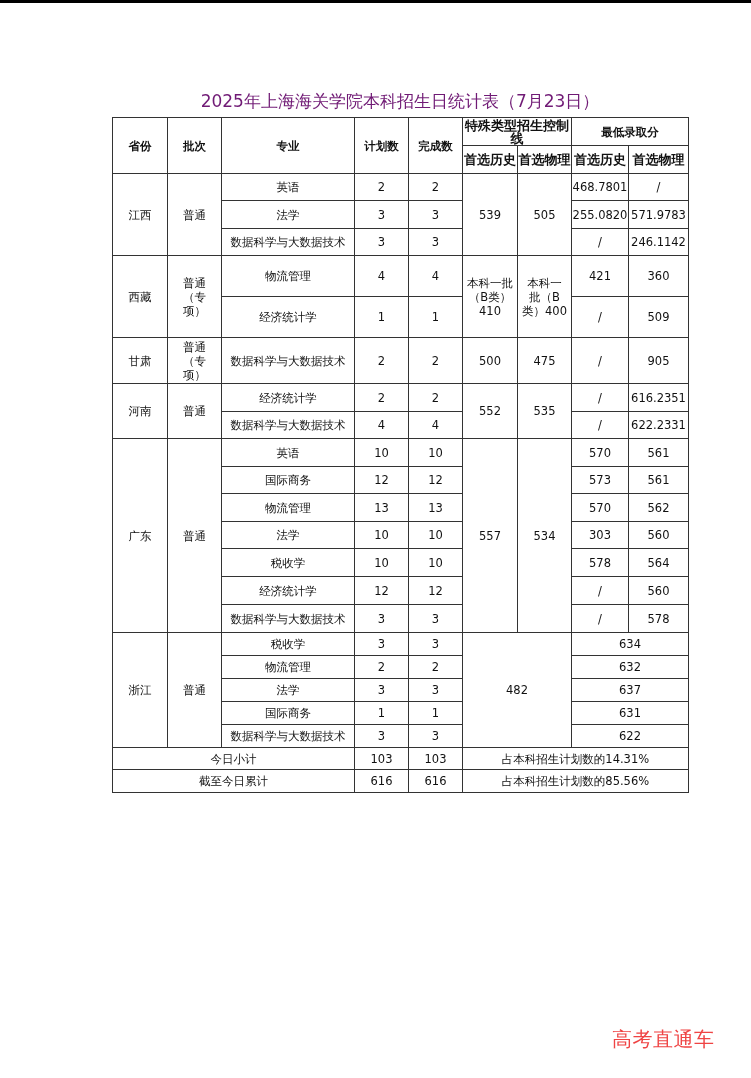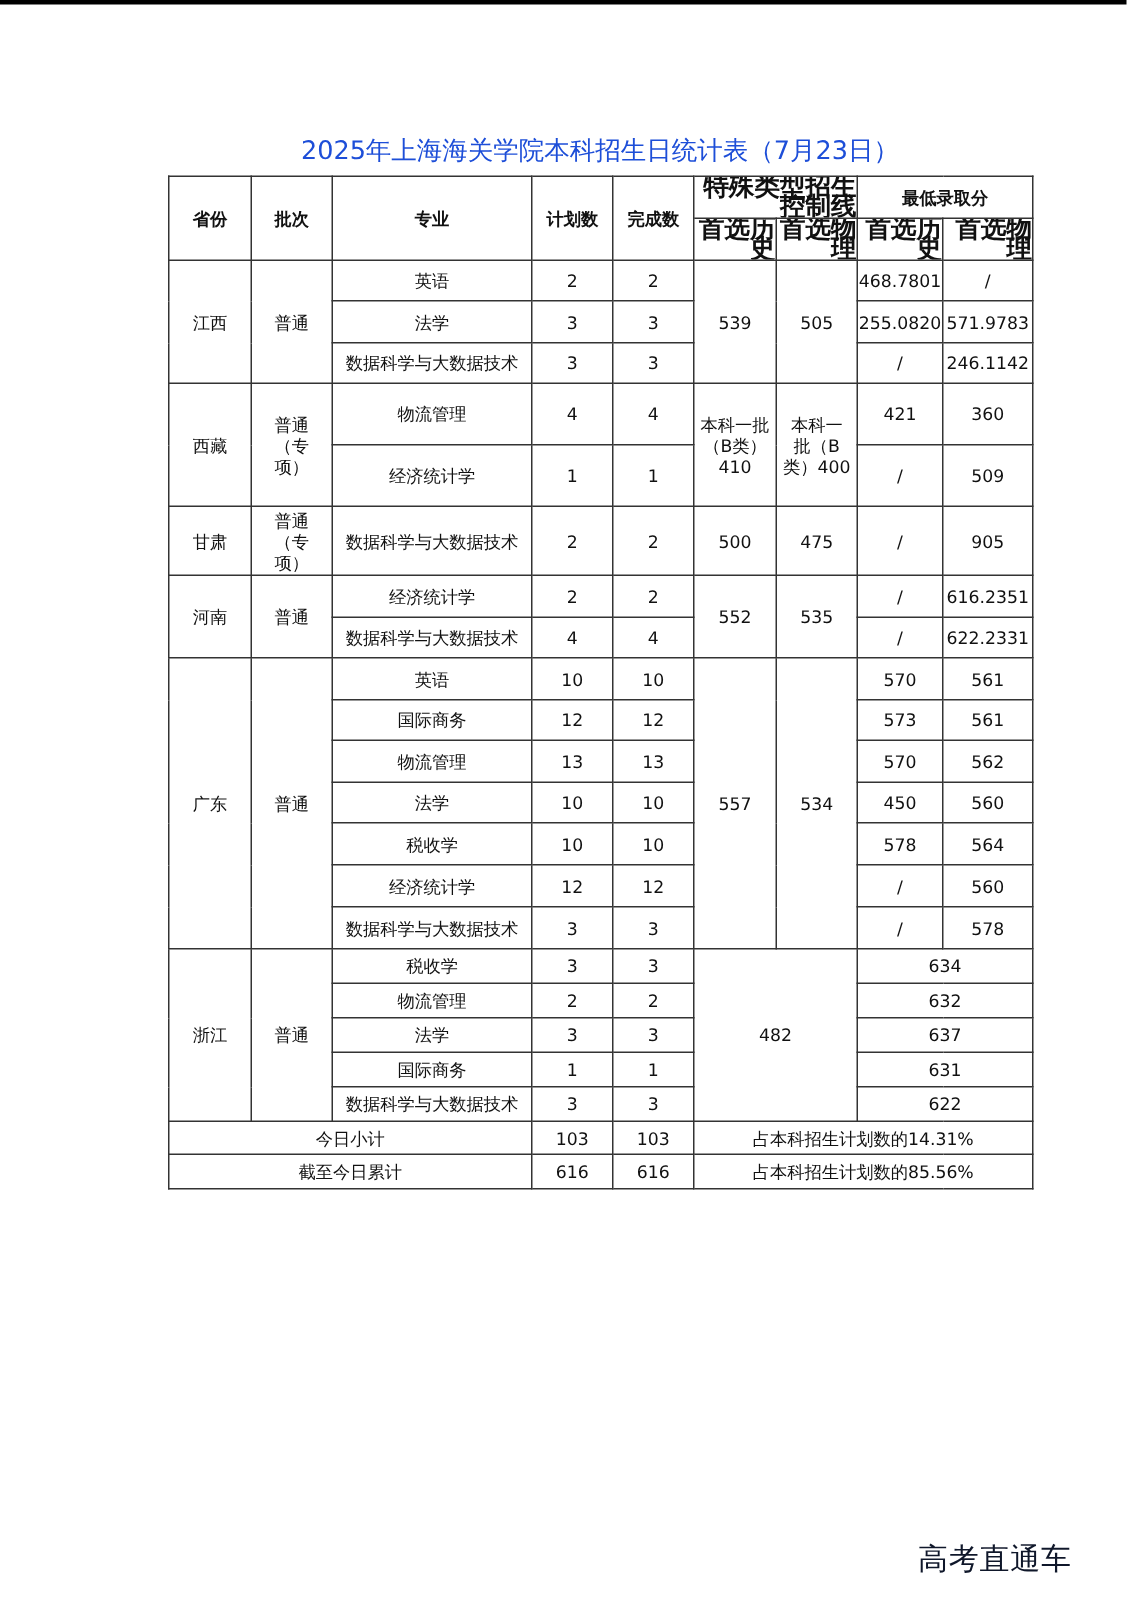--- a/index.html
+++ b/index.html
@@ -1,29 +1,29 @@
 <!DOCTYPE html>
 <html><head>
 <meta charset="utf-8">
 <style>
   html, body { margin:0; padding:0; background:#ffffff; }
   body { width:751px; height:1078px; position:relative; overflow:hidden;
          font-family:"DejaVu Sans", "Liberation Sans", sans-serif; color:#111; }
   .topbar { position:absolute; left:0; top:0; width:751px; height:3px; background:#000; }
   .title { position:absolute; left:112px; width:576px; top:88px; height:26px;
-           text-align:center; font-size:17px; line-height:26px; color:#1d4ed8; }
+           text-align:center; font-size:17px; line-height:26px; color:#701a75; }
   table { position:absolute; left:112px; top:117px; border-collapse:collapse;
           table-layout:fixed; width:576px; font-size:11.5px; }
   td, th { border:1px solid #333; text-align:center; vertical-align:middle;
            padding:0; line-height:14px; font-weight:normal; overflow:hidden; }
   th { font-weight:bold; font-size:11.5px; }
-  th.sub { font-size:17px; line-height:13px;text-align:right; }
+  th.sub { font-size:13px; line-height:13px; }
   table { border:1.5px solid #222; }
   .watermark { position:absolute; left:612px; top:1026px; font-size:20px;
-               color:#0f172a; letter-spacing:0.5px; }
+               color:#ef4444; letter-spacing:0.5px; }
   .nowrap { white-space:nowrap; }
 </style>
 </head>
 <body>
 
 <div class="topbar"></div>
 
 <div class="title">2025年上海海关学院本科招生日统计表（7月23日）</div>
 
 <table>
@@ -153,21 +153,21 @@
     <td class="nowrap">物流管理</td>
     <td>13</td>
     <td>13</td>
     <td>570</td>
     <td>562</td>
   </tr>
   <tr style="height:27px">
     <td class="nowrap">法学</td>
     <td>10</td>
     <td>10</td>
-    <td>450</td>
+    <td>303</td>
     <td>560</td>
   </tr>
   <tr style="height:28px">
     <td class="nowrap">税收学</td>
     <td>10</td>
     <td>10</td>
     <td>578</td>
     <td>564</td>
   </tr>
   <tr style="height:28px">

